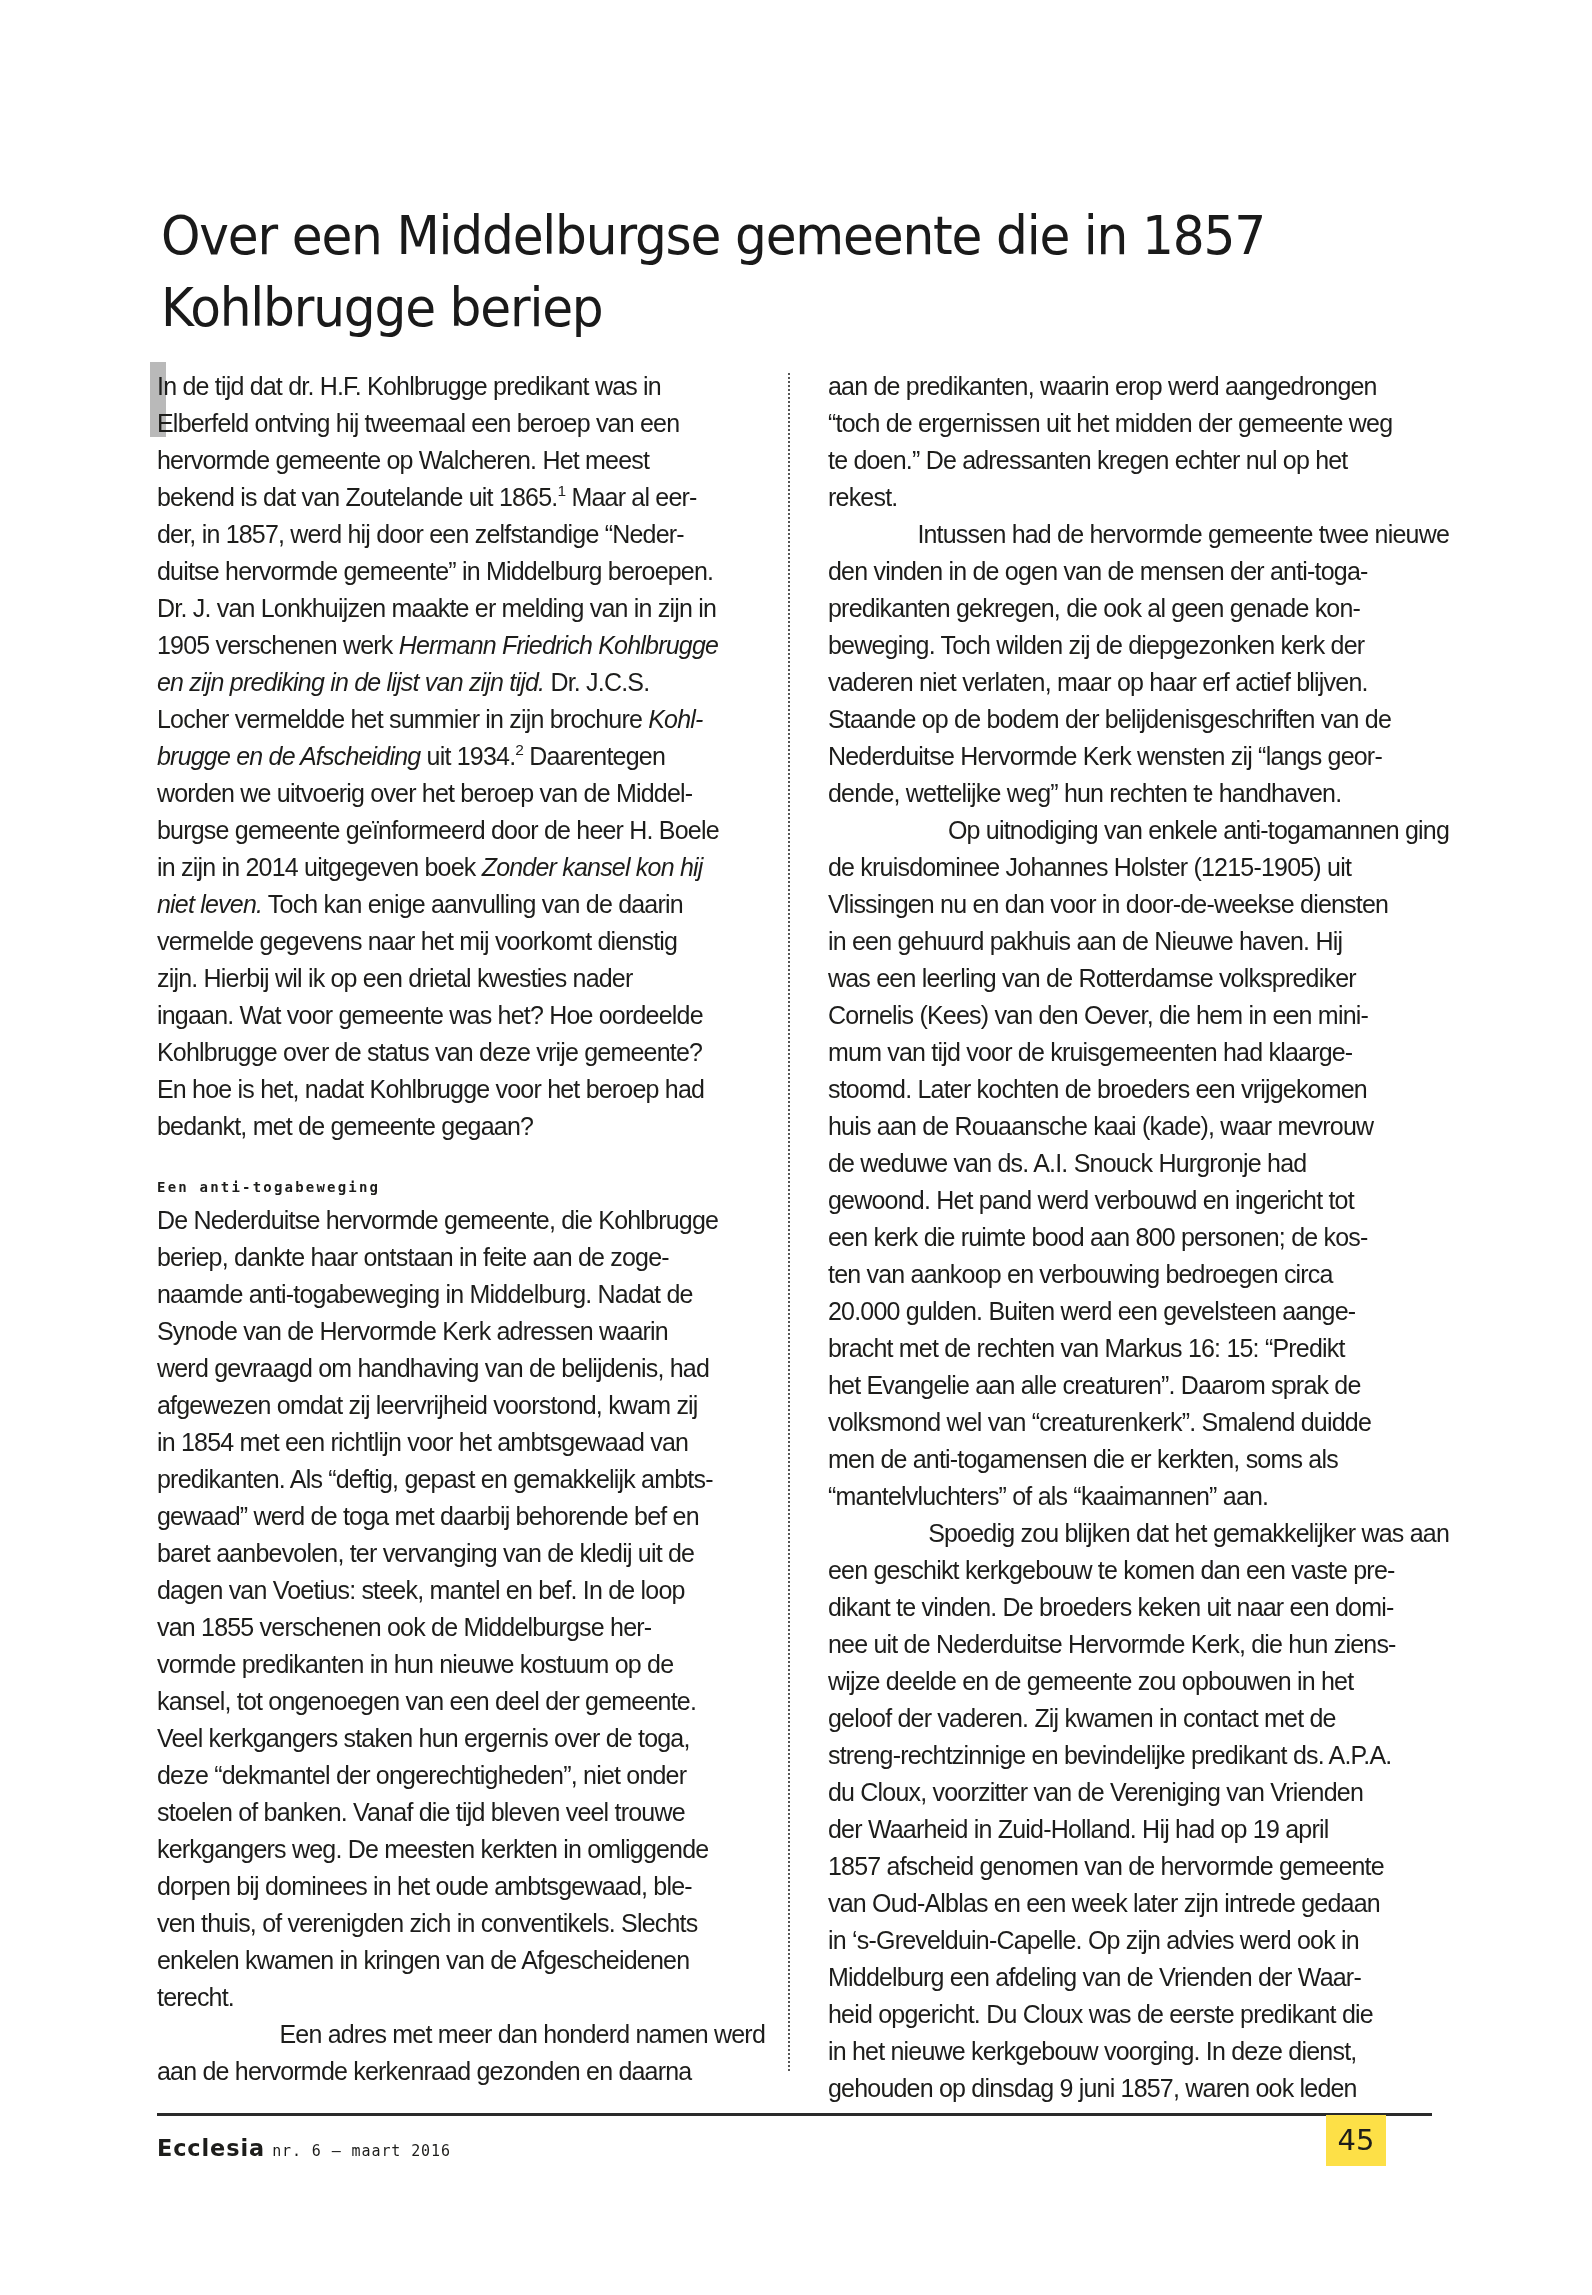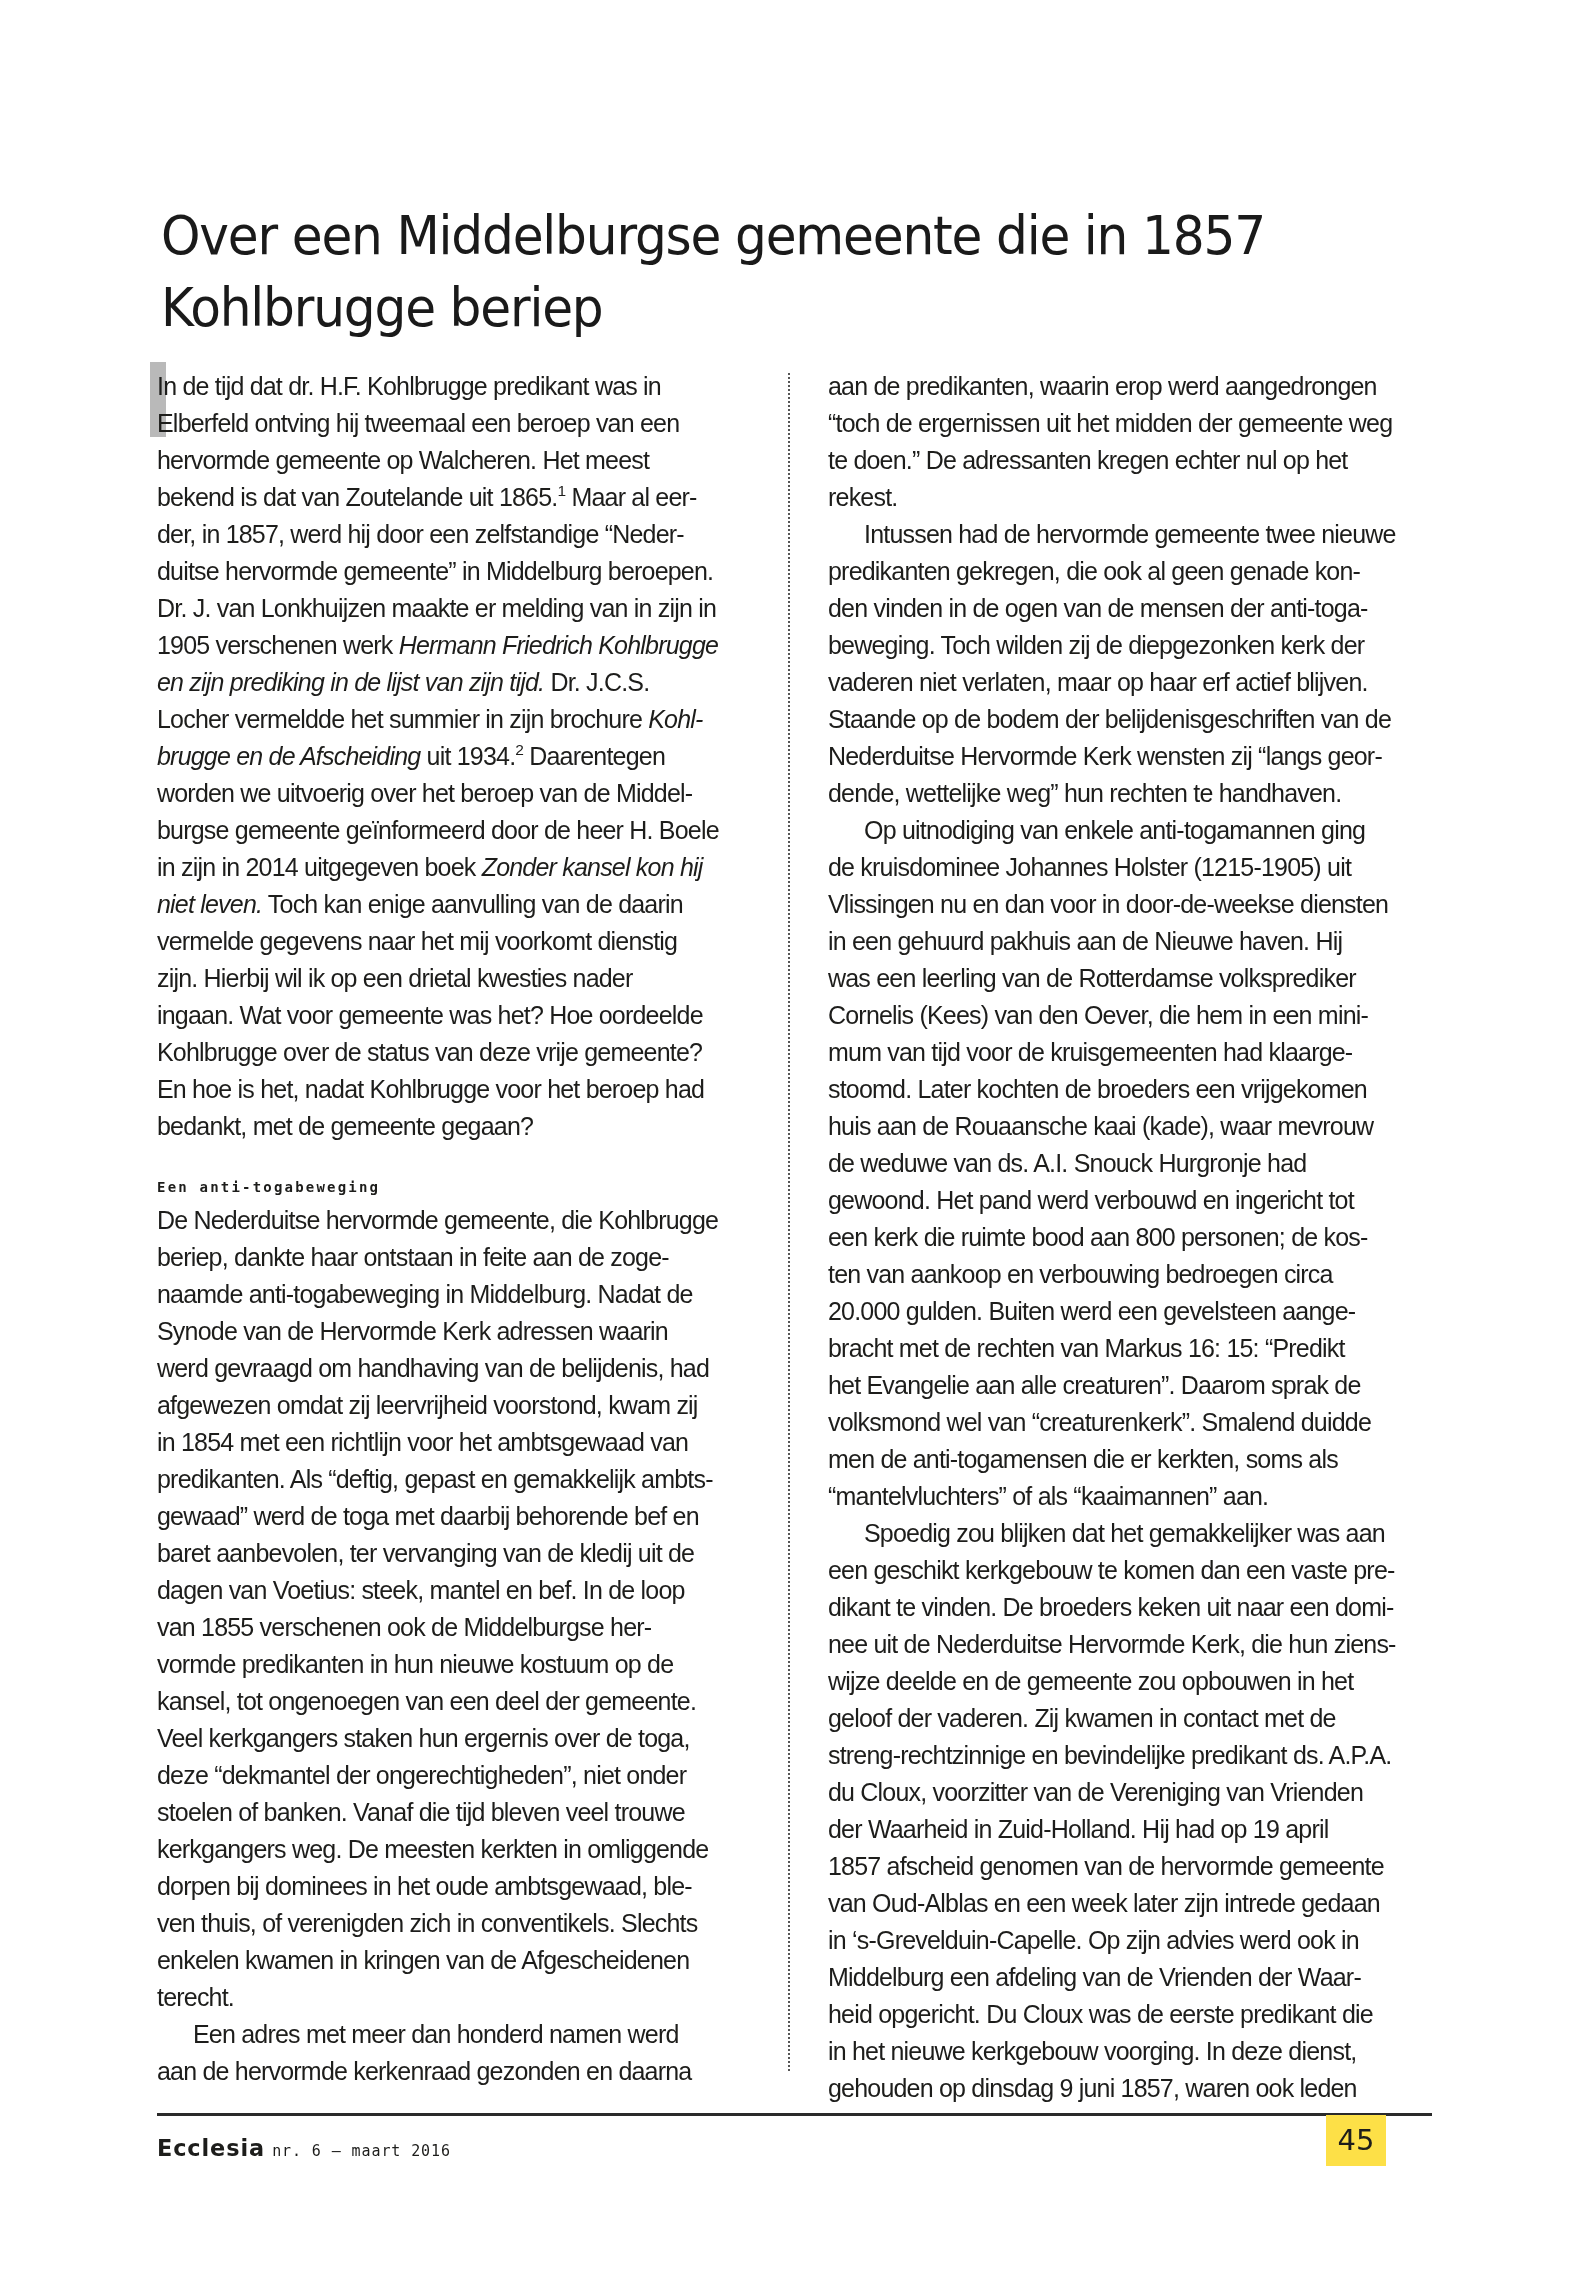--- a/index.html
+++ b/index.html
@@ -12,21 +12,21 @@
   }
   .marker { position: absolute; left: 150px; top: 362px; width: 15.5px; height: 75px; background: #b9b9b9; }
   .col {
     position: absolute; top: 368px;
     font-family: "Liberation Sans", sans-serif; font-size: 25px; line-height: 37px;
     letter-spacing: -0.8px; color: #1d1d1b;
   }
   .col.left { left: 157px; width: 608px; }
   .col.right { left: 828px; width: 621px; }
   .line { display: block; white-space: nowrap; height: 37px; }
-  .line.indent { padding-left: 36px; }
+  .line.indent { padding-left: 36px; text-align: right; }
   .line em { }
   .line sup { font-size: 15.5px; line-height: 0; vertical-align: 10.4px; }
   .subhead {
     display: block; height: 29px; margin-top: 28px; white-space: nowrap;
     font-family: "DejaVu Sans Mono", monospace; font-weight: bold; font-size: 14px;
     letter-spacing: 2.2px; line-height: 29px;
   }
   .divider { position: absolute; left: 788px; top: 373px; height: 1698px; border-left: 2.6px dotted #555; }
   .rule { position: absolute; left: 157px; top: 2113px; width: 1275px; height: 2.6px; background: #2a2a2a; }
   .footer-left {
@@ -106,22 +106,22 @@
 </div>
 
 <div class="divider"></div>
 
 <div class="col right">
   <span class="line">aan de predikanten, waarin erop werd aangedrongen</span>
   <span class="line">“toch de ergernissen uit het midden der gemeente weg</span>
   <span class="line">te doen.” De adressanten kregen echter nul op het</span>
   <span class="line">rekest.</span>
   <span class="line indent">Intussen had de hervormde gemeente twee nieuwe</span>
+  <span class="line">den vinden in de ogen van de mensen der anti-toga-</span>
   <span class="line">predikanten gekregen, die ook al geen genade kon-</span>
-  <span class="line">den vinden in de ogen van de mensen der anti-toga-</span>
   <span class="line">beweging. Toch wilden zij de diepgezonken kerk der</span>
   <span class="line">vaderen niet verlaten, maar op haar erf actief blijven.</span>
   <span class="line">Staande op de bodem der belijdenisgeschriften van de</span>
   <span class="line">Nederduitse Hervormde Kerk wensten zij “langs geor-</span>
   <span class="line">dende, wettelijke weg” hun rechten te handhaven.</span>
   <span class="line indent">Op uitnodiging van enkele anti-togamannen ging</span>
   <span class="line">de kruisdominee Johannes Holster (1215-1905) uit</span>
   <span class="line">Vlissingen nu en dan voor in door-de-weekse diensten</span>
   <span class="line">in een gehuurd pakhuis aan de Nieuwe haven. Hij</span>
   <span class="line">was een leerling van de Rotterdamse volksprediker</span>

